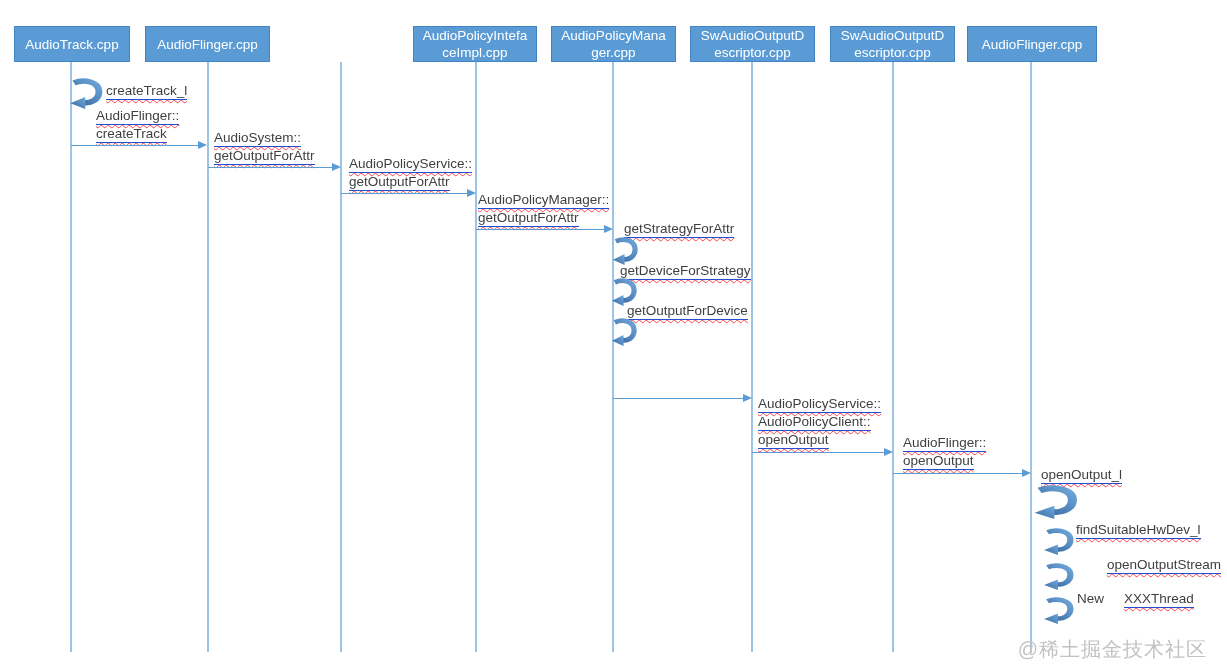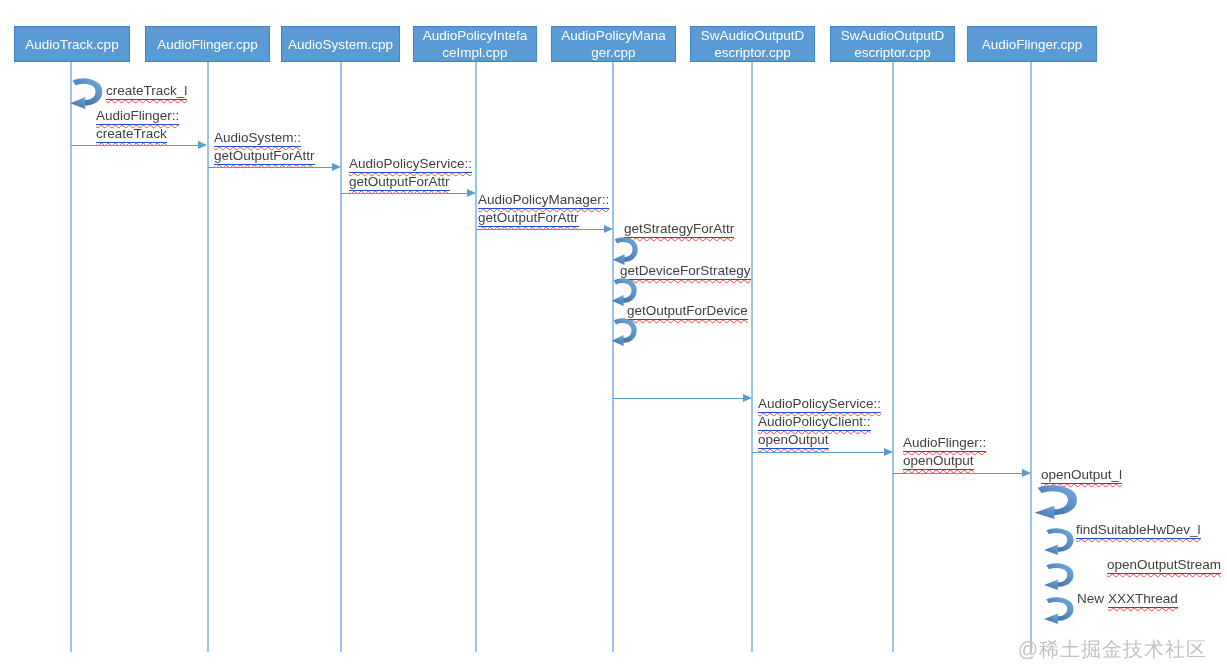--- a/index.html
+++ b/index.html
@@ -34,21 +34,21 @@
     position:absolute; color:#3f3f3f; font-size:13.5px; line-height:18px;
     white-space:nowrap;
   }
   .wavy {
     text-decoration-line:underline; text-decoration-style:wavy;
     text-decoration-color:#ff4040; text-decoration-thickness:1px;
     text-underline-offset:4px;
   }
   .und { border-bottom:1px solid #1d4ed8; padding-bottom:0.5px; }
   .plain { text-decoration:none; }
-  .prefix { margin-right:4px; }
+  .prefix { margin-right:20px; }
   .loop { position:absolute; }
   .watermark {
     position:absolute; top:636px; right:20px;
     color:#c2c2c2; font-size:20px; letter-spacing:1px;
     font-family:"Liberation Sans","DejaVu Sans",sans-serif;
   }
 </style>
 </head>
 <body>
 
@@ -68,26 +68,20 @@
         <span class="al">AudioTrack.cpp</span>
         <span class="al"></span>
       </span>
   </div>
   <div class="actor" style="left:145px;width:125px">
     <span>
         <span class="al">AudioFlinger.cpp</span>
         <span class="al"></span>
       </span>
   </div>
-  <div class="actor" style="left:281px;width:119px">
-    <span>
-        <span class="al">AudioSystem.cpp</span>
-        <span class="al"></span>
-      </span>
-  </div>
   <div class="actor" style="left:413px;width:124px">
     <span>
         <span class="al">AudioPolicyIntefa</span>
         <span class="al">ceImpl.cpp</span>
       </span>
   </div>
   <div class="actor" style="left:551px;width:125px">
     <span>
         <span class="al">AudioPolicyMana</span>
         <span class="al">ger.cpp</span>

